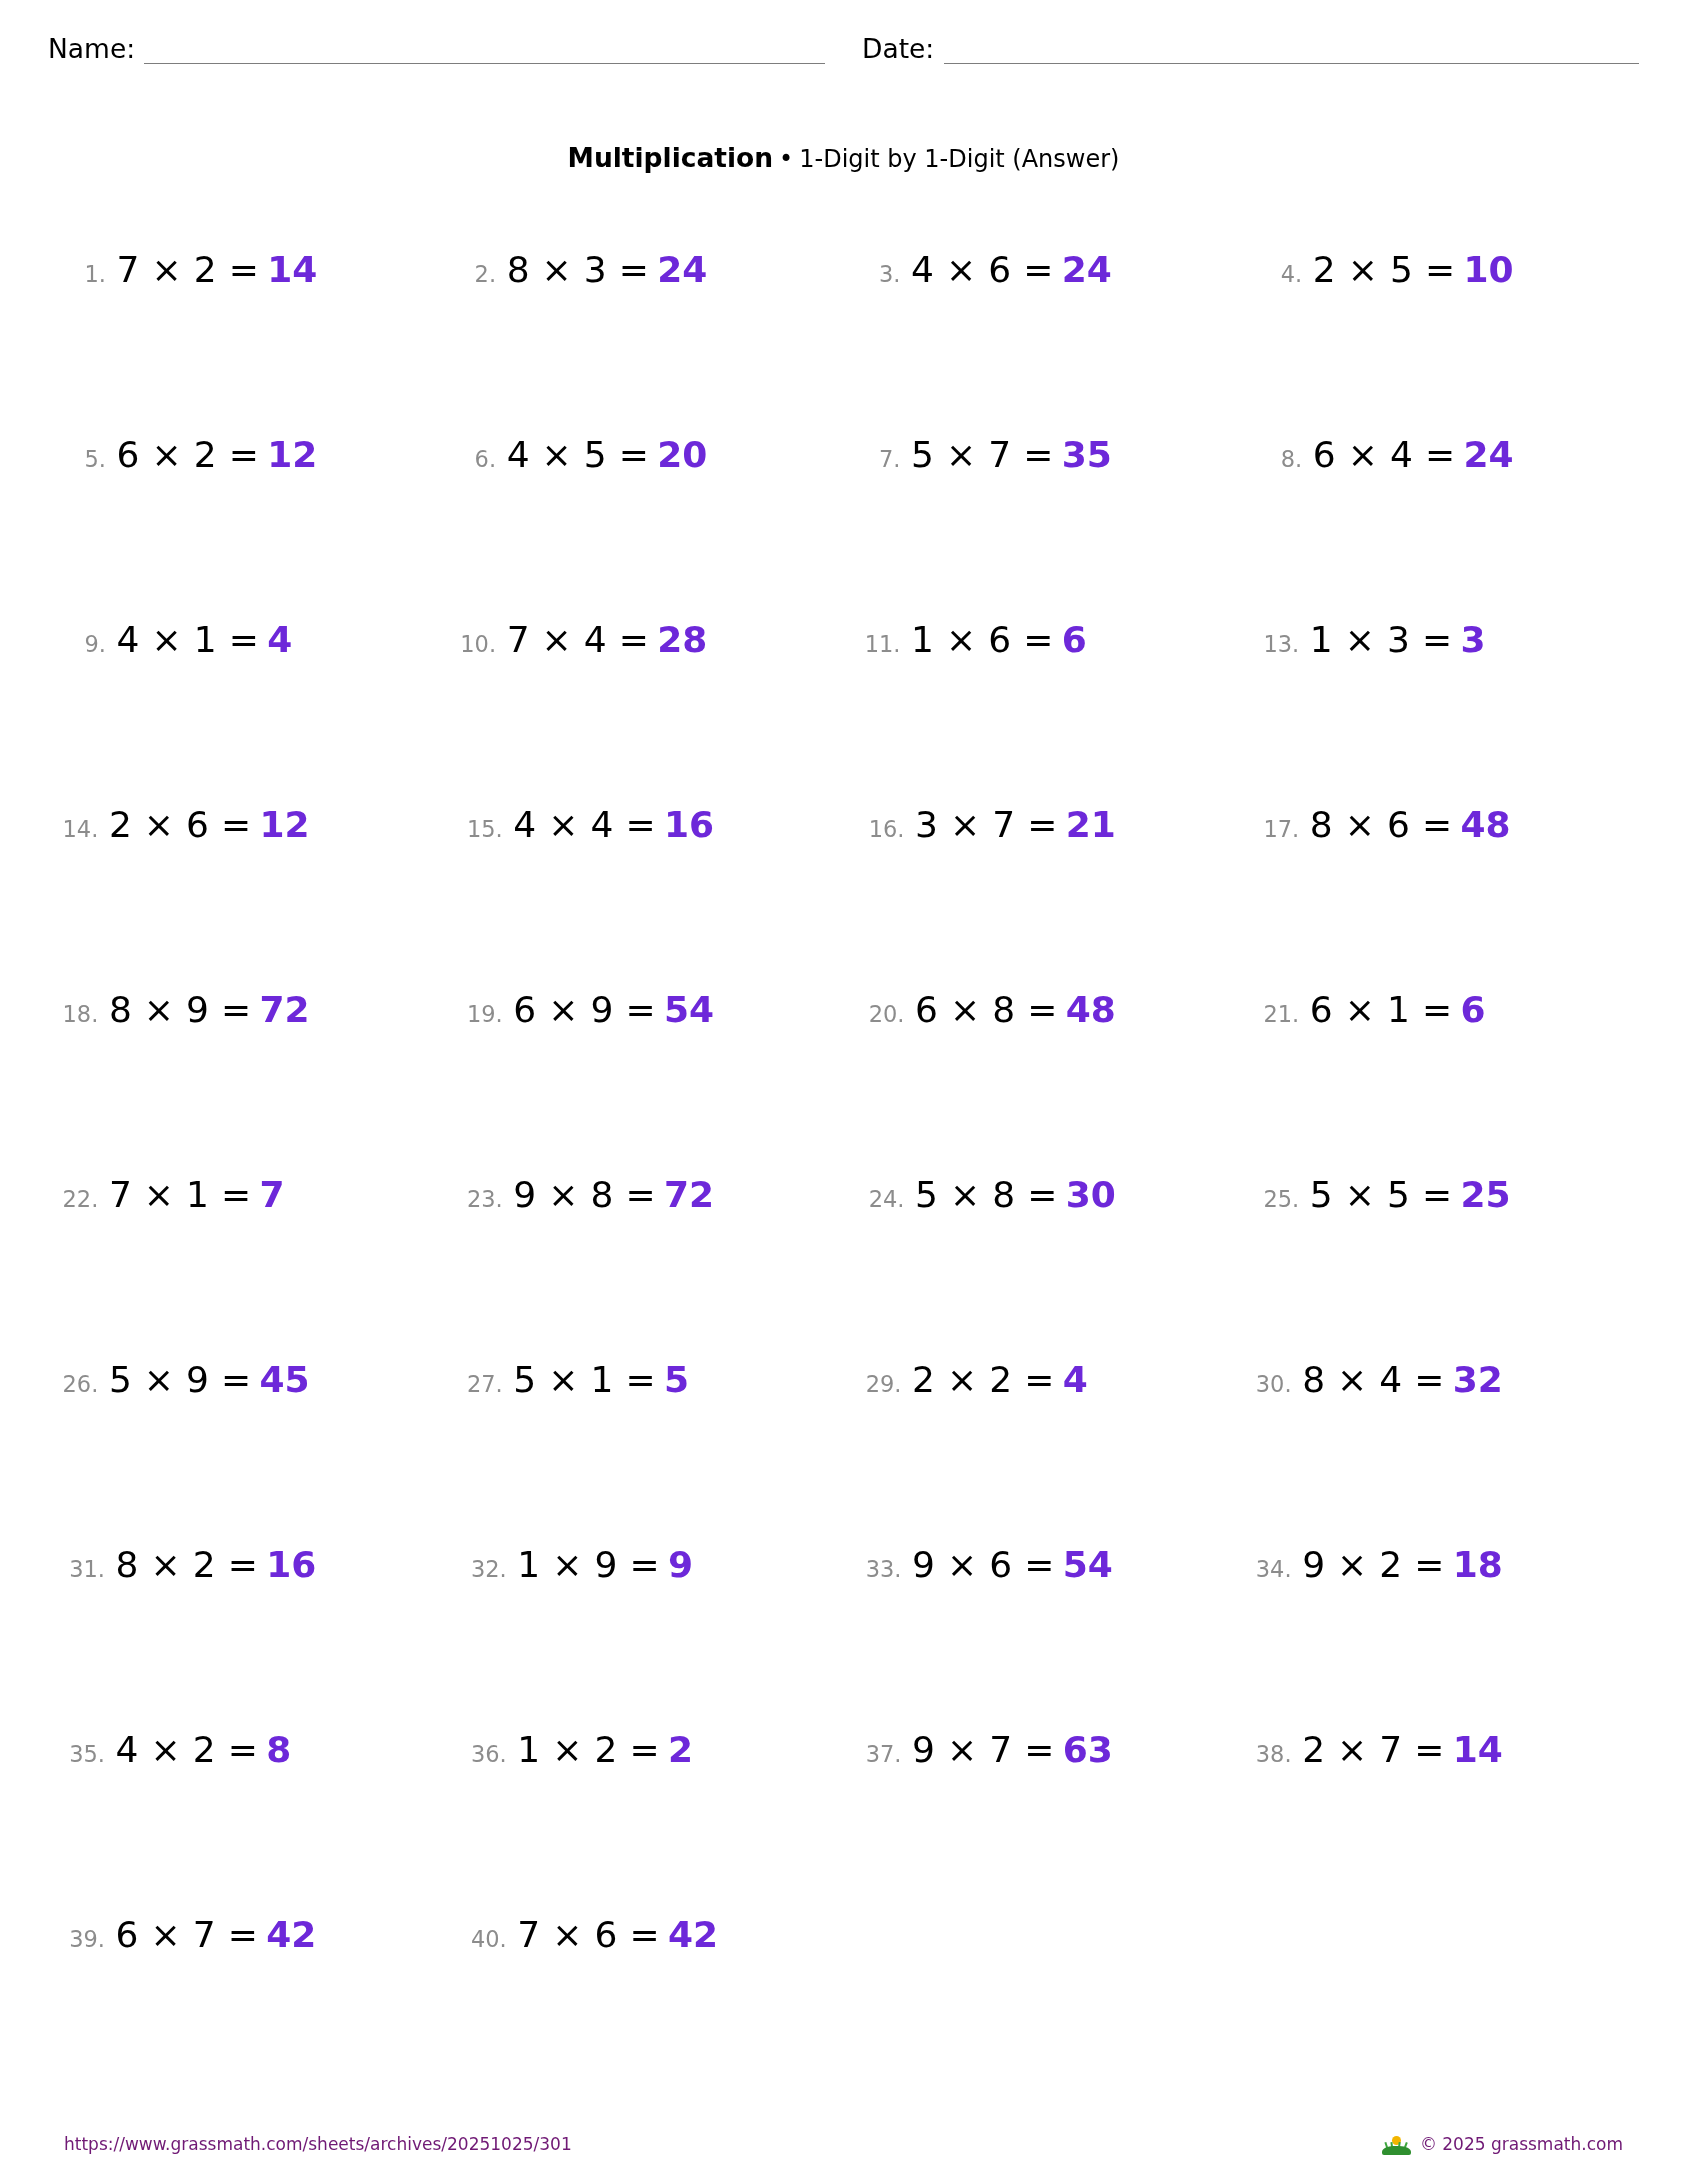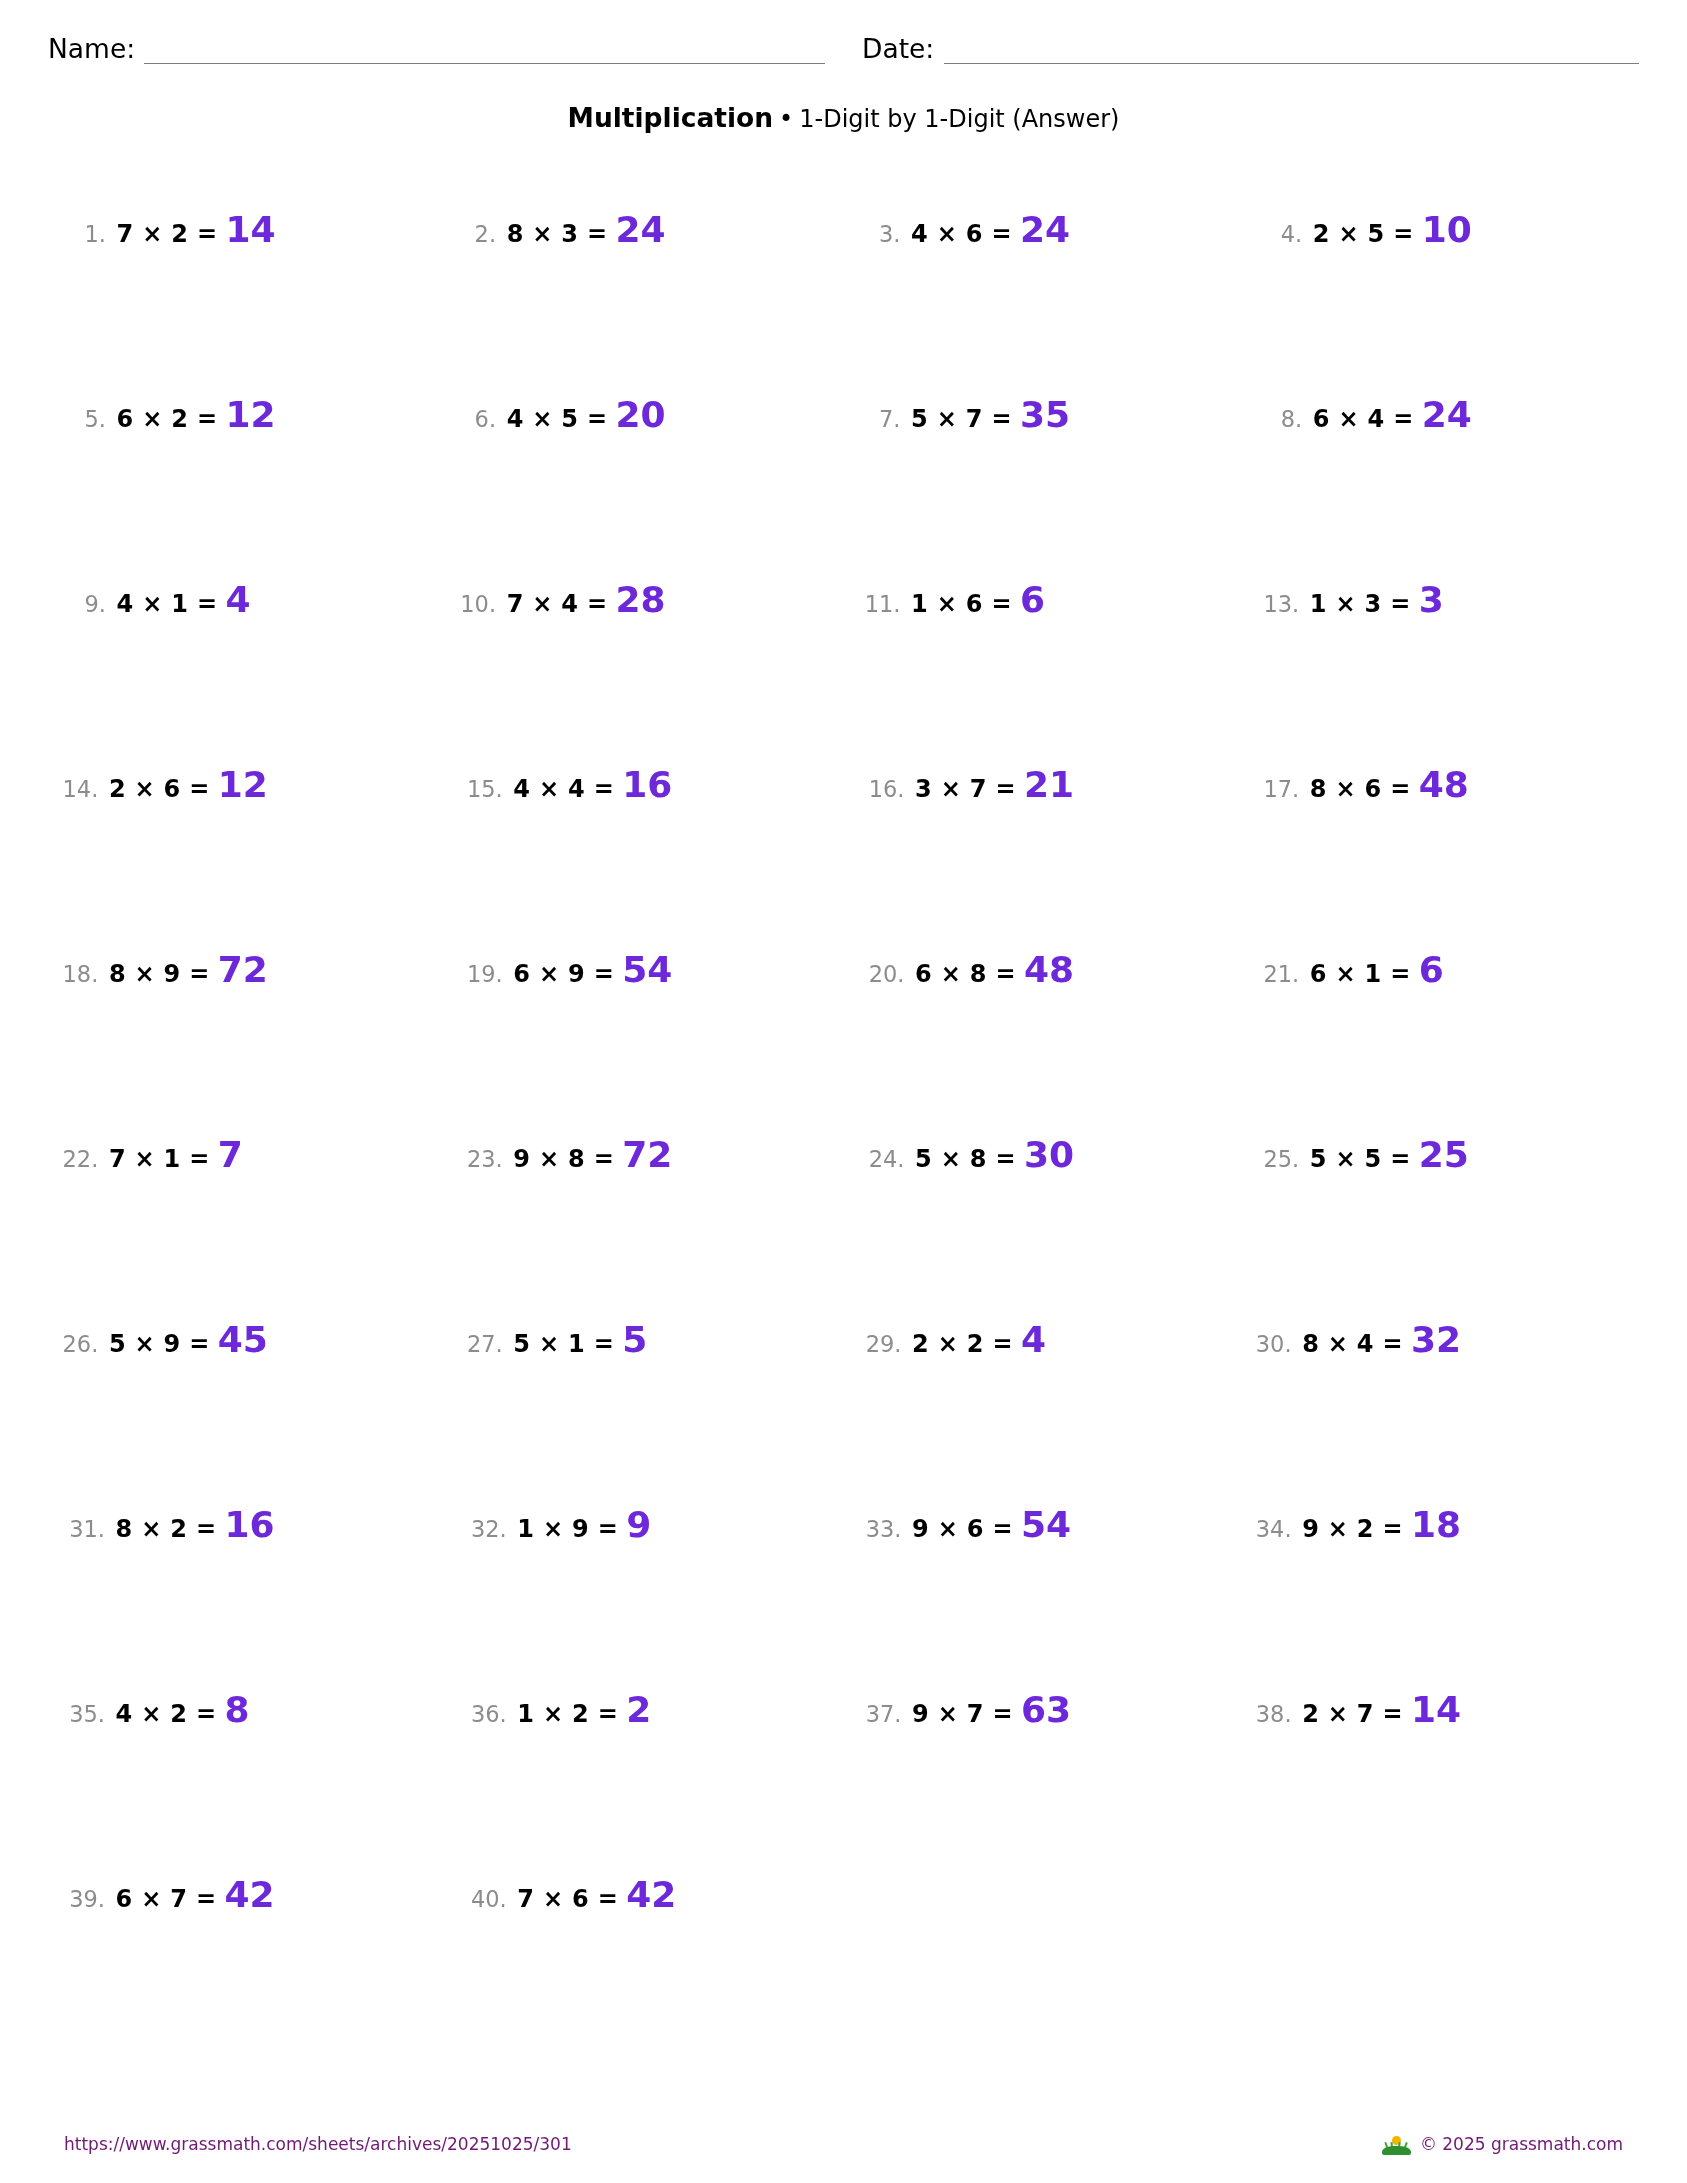--- a/index.html
+++ b/index.html
@@ -45,21 +45,21 @@
   .idrule {
     flex: 1 1 auto;
     border-bottom: 1.3px solid #7d7d7d;
     height: 0;
     margin-bottom: 2.6px;
   }
   .idspacer { width: 37px; flex: 0 0 37px; }
 
   .title-wrap {
     text-align: center;
-    margin-top: 36px;
+    margin-top: 76px;
   }
   .title-main {
     font-size: 26.5px;
     font-weight: bold;
   }
   .title-sep {
     font-size: 24px;
     font-weight: normal;
     padding: 0 2.6px;
   }
@@ -88,24 +88,23 @@
   }
   .qnum {
     font-size: 22.5px;
     color: #8c8c8c;
     min-width: 41px;
     text-align: right;
     padding-right: 10.6px;
     line-height: 1;
   }
   .expr {
-    font-size: 24px;
+    font-size: 36px;
     line-height: 1;
     letter-spacing: 0.3px;
-    font-weight: bold;
   }
   .ans {
     font-size: 36px;
     font-weight: bold;
     color: #6d28d9;
     line-height: 1;
     padding-left: 8px;
   }
 
   

